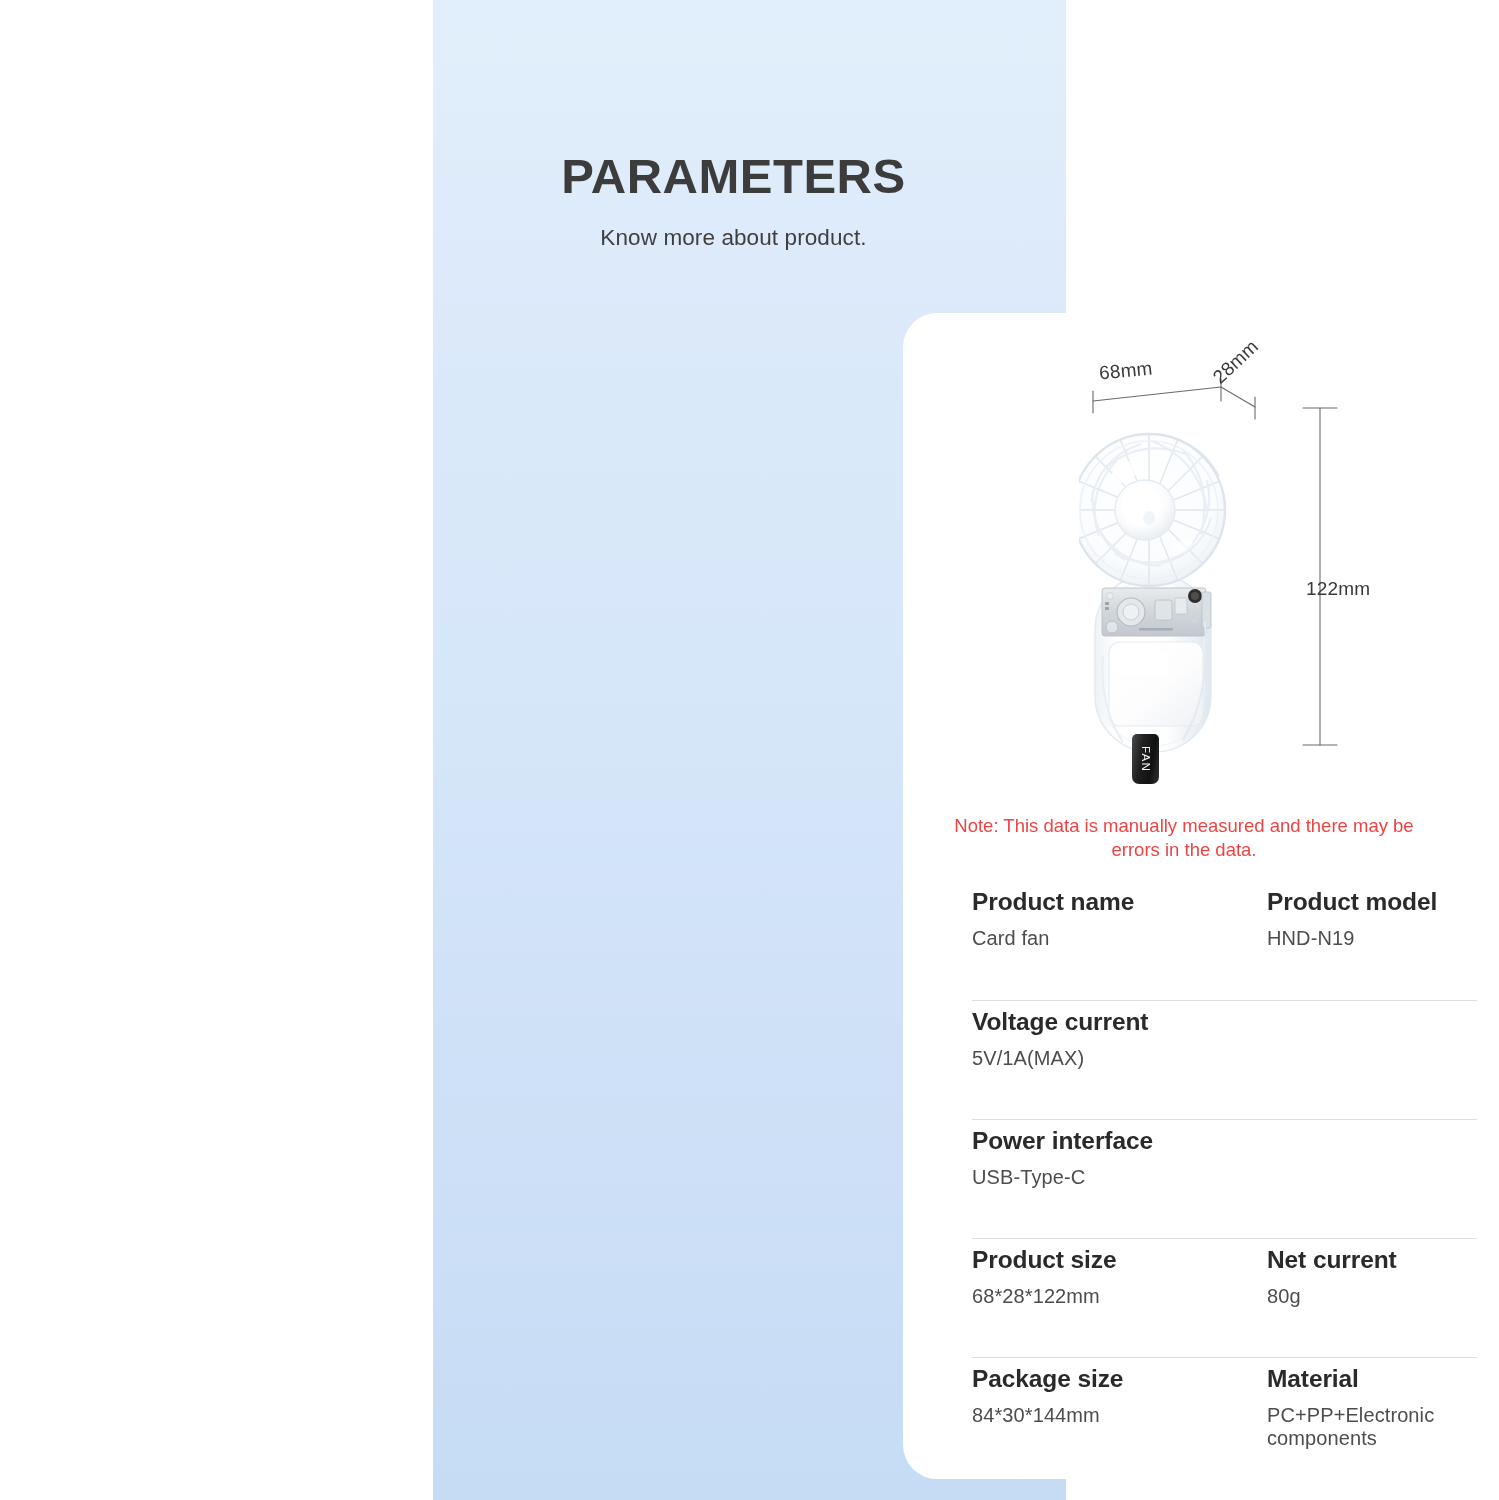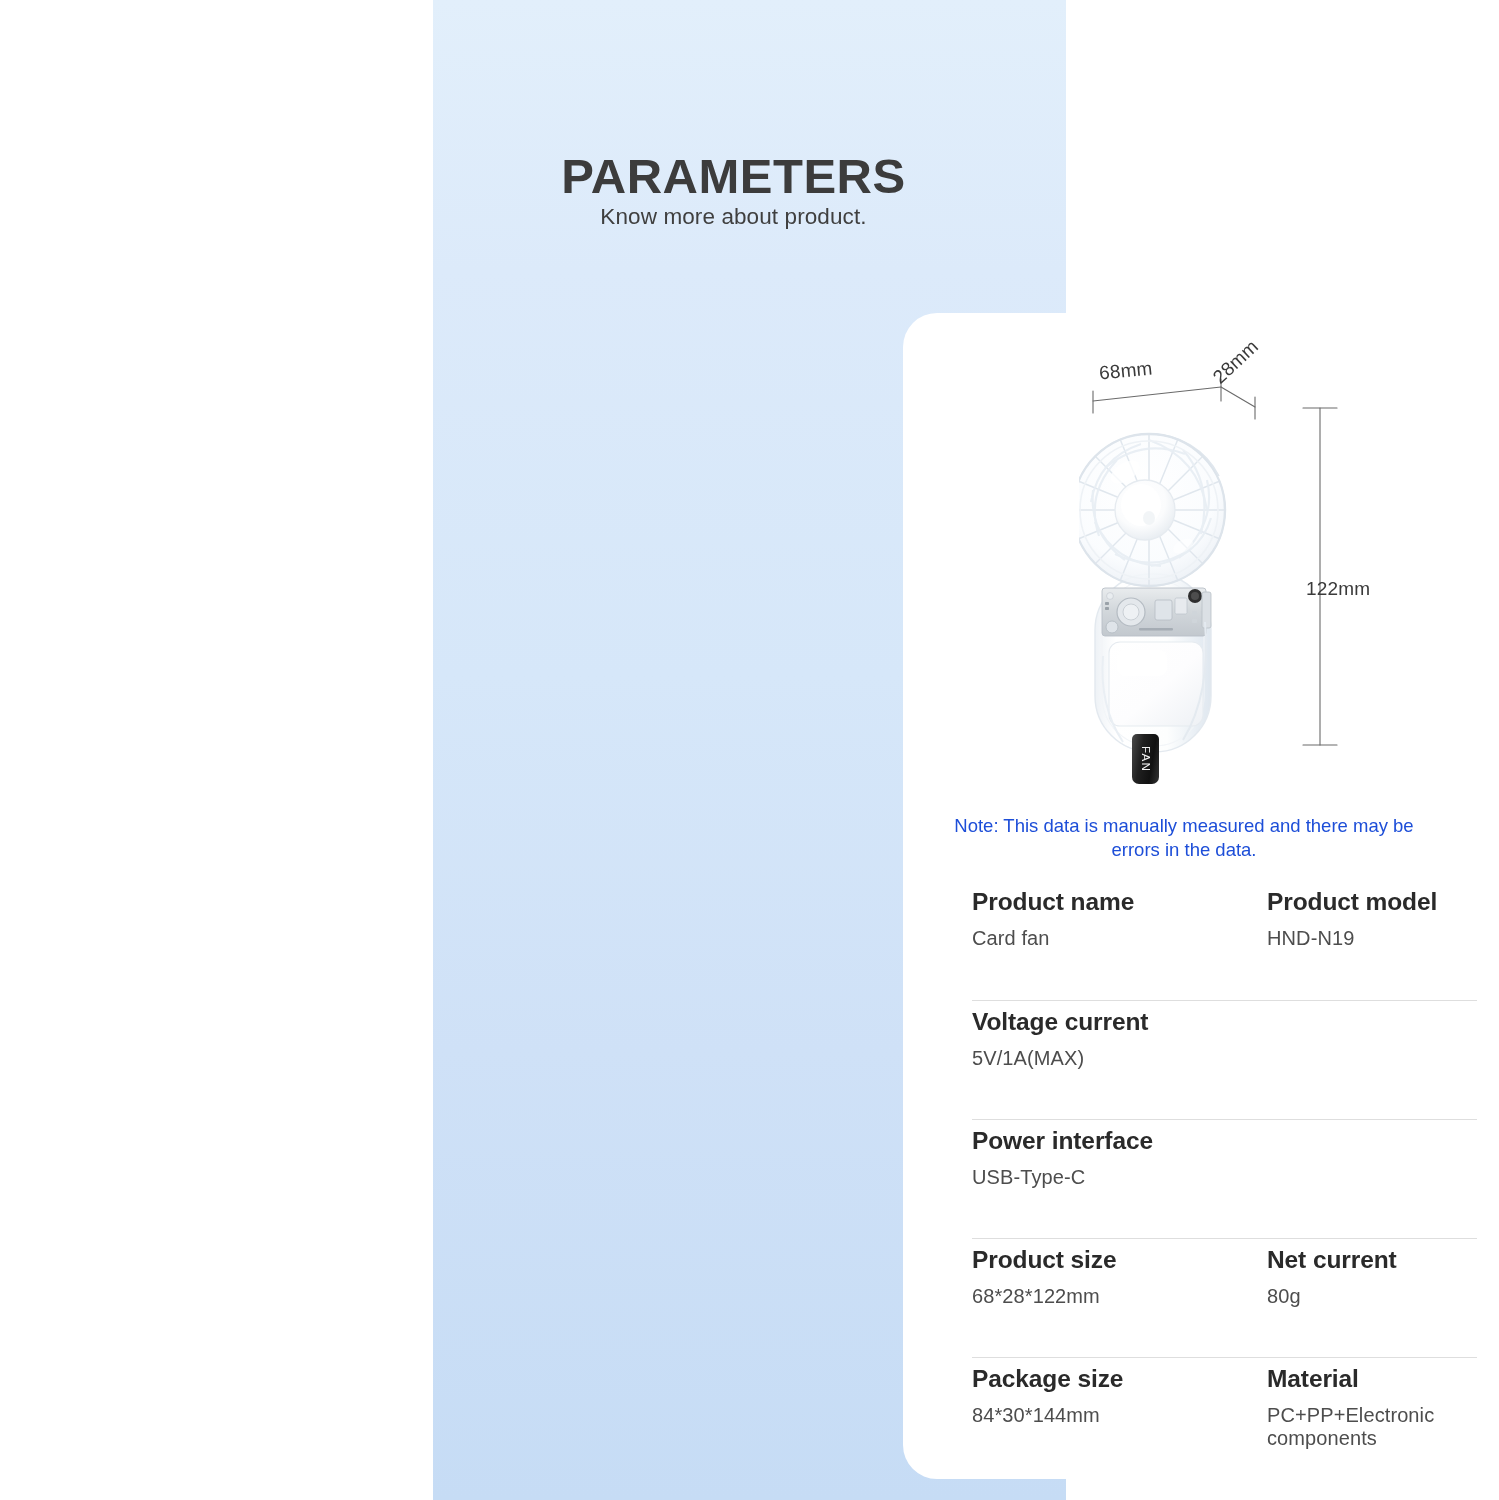--- a/index.html
+++ b/index.html
@@ -44,20 +44,21 @@
     text-align: center;
   }
   .title {
     font-size: 49px;
     font-weight: 700;
     letter-spacing: 0.5px;
     color: #3c3c3c;
     line-height: 1.1;
   }
   .subtitle {
+    margin-top: 21px;
     font-size: 22.5px;
     font-weight: 400;
     color: #3f3f3f;
     letter-spacing: 0.1px;
   }
 
   
   .card {
     position: absolute;
     left: 470px;
@@ -122,21 +123,21 @@
 
   
   .note {
     position: absolute;
     left: 40px;
     top: 501px;
     width: 482px;
     text-align: center;
     font-size: 18.5px;
     line-height: 1.28;
-    color: #1d4ed8;
+    color: #ef4444;
   }
 
   
   .spec-table {
     position: absolute;
     left: 30px;
     top: 568px;
     width: 505px;
     margin-left: 39px;
   }

